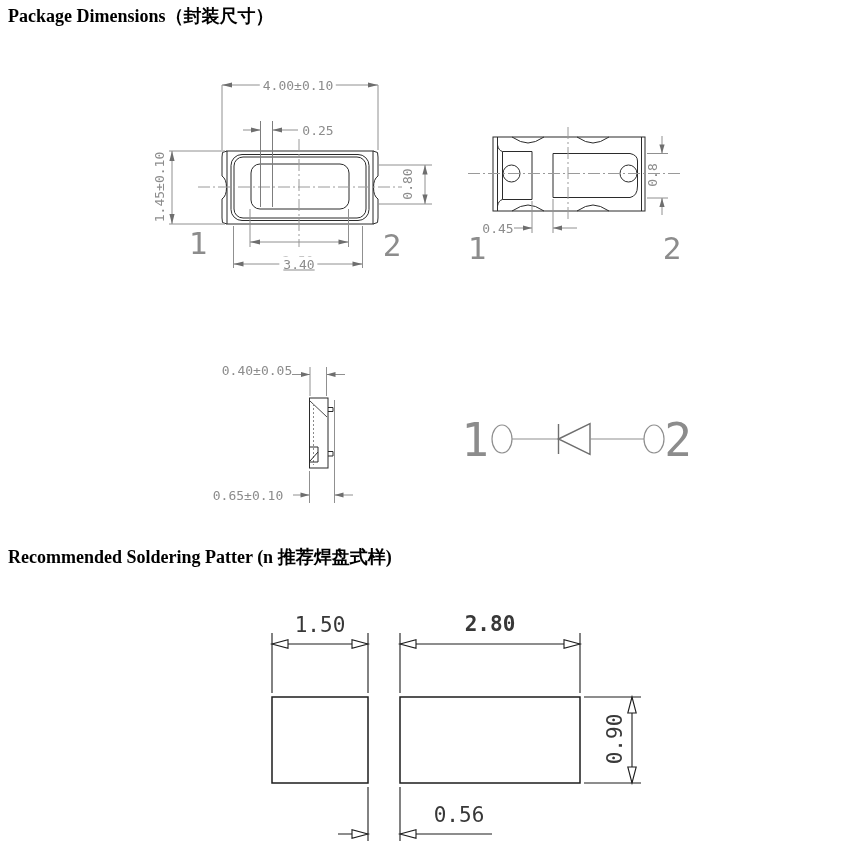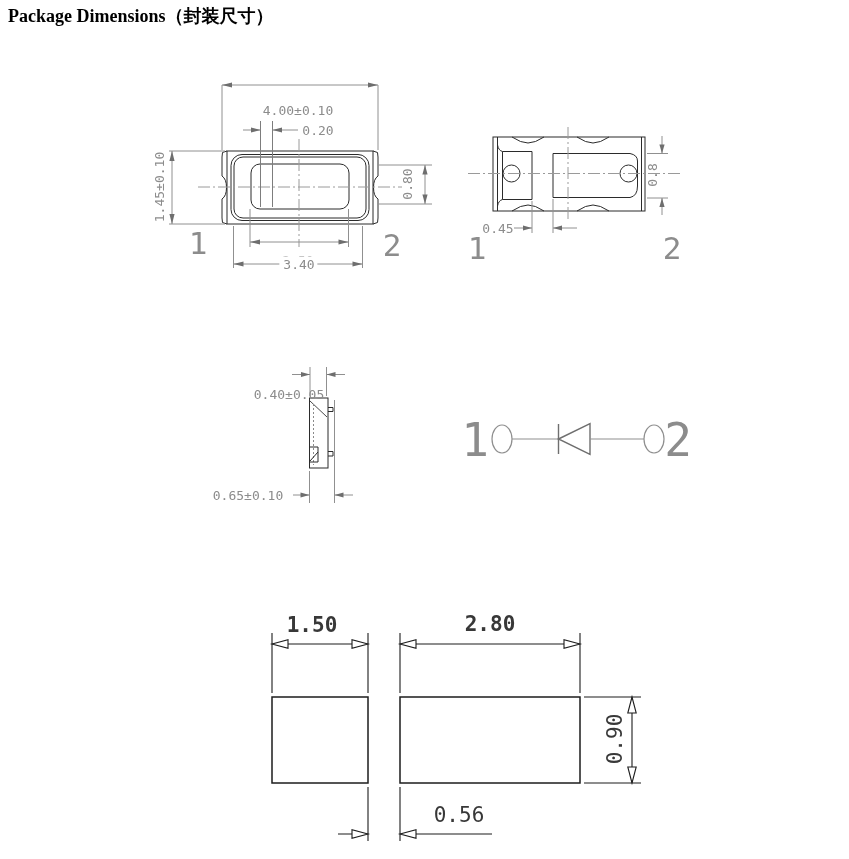--- a/index.html
+++ b/index.html
@@ -32,20 +32,21 @@
   .pin{font-size:31px;}
   .cktpin{font-size:46px;}
   .stxt{font-size:21px;color:#383838;}
 </style>
 </head>
 <body>
 
 <div class="page">
 
   <div class="title" style="left:8px;top:4px;">Package Dimensions（封装尺寸）</div>
+  <div class="title" style="left:8px;top:545px;">Recommended Soldering Patter (n 推荐焊盘式样)</div>
 
   <svg class="linework" width="849" height="859" viewBox="0 0 849 859">
 
     <g>
       <rect class="obj" x="227" y="151" width="146" height="73"></rect>
       <path class="obj" d="M227,151 L222.5,152.5 L222,157 L222,176 Q226.5,179 226.5,187.5 Q226.5,196 222,199 L222,218 L222.5,222.5 L227,224"></path>
       <path class="obj" d="M373,151 L377.5,152.5 L378,157 L378,176 Q373.5,179 373.5,187.5 Q373.5,196 378,199 L378,218 L377.5,222.5 L373,224"></path>
       <rect class="obj" x="231" y="154.5" width="138" height="66" rx="11"></rect>
       <rect class="obj" x="234" y="157" width="132" height="61" rx="9"></rect>
       <rect class="obj" x="251" y="164" width="98" height="45" rx="9"></rect>
@@ -148,41 +149,41 @@
       <path class="soldim" d="M584,697 H641 M584,783 H641 M632,697 V783"></path>
       <polygon class="oarr" points="632,697 627.8,713 636.2,713"></polygon>
       <polygon class="oarr" points="632,783 627.8,767 636.2,767"></polygon>
 
       <path class="soldim" d="M368,787 V841 M400,787 V841 M338,834 H368 M400,834 H492"></path>
       <polygon class="oarr" points="368,834 352,829.8 352,838.2"></polygon>
       <polygon class="oarr" points="400,834 416,829.8 416,838.2"></polygon>
     </g>
   </svg>
 
-  <span class="txt onlead" style="left:298px;top:85px;margin-top:25px;">4.00±0.10</span>
-  <span class="txt" style="left:318px;top:130px;">0.20</span>
+  <span class="txt onlead" style="left:298px;top:85px;">4.00±0.10</span>
+  <span class="txt" style="left:318px;top:130px;">0.25</span>
   <span class="txt vtext" style="left:159px;top:187px;">1.45±0.10</span>
   <span class="txt vtext" style="left:407px;top:184px;">0.80</span>
   <span class="txt onlead" style="left:298px;top:260px;text-align:center;">2.50</span>
-  <span class="txt onlead" style="left:299px;top:264px;">3.40</span>
+  <span class="txt onlead" style="left:299px;top:264px;text-decoration:underline;">3.40</span>
   <span class="txt pin" style="left:198px;top:243px;">1</span>
   <span class="txt pin" style="left:392px;top:245px;">2</span>
 
   <span class="txt vtext" style="left:652px;top:175px;">0.8</span>
   <span class="txt" style="left:498px;top:228px;">0.45</span>
   <span class="txt pin" style="left:477px;top:248px;">1</span>
   <span class="txt pin" style="left:672px;top:248px;">2</span>
 
-  <span class="txt" style="left:257px;top:394px;margin-left:32px;">0.40±0.05</span>
+  <span class="txt" style="left:257px;top:370px;">0.40±0.05</span>
   <span class="txt" style="left:248px;top:495px;">0.65±0.10</span>
 
   <span class="txt cktpin" style="left:475px;top:440px;">1</span>
   <span class="txt cktpin" style="left:678px;top:440px;">2</span>
 
-  <span class="txt stxt" style="left:312px;top:625px;font-weight:bold;">1.50</span>
+  <span class="txt stxt" style="left:320px;top:625px;">1.50</span>
   <span class="txt stxt" style="left:490px;top:624px;font-weight:bold;">2.80</span>
   <span class="txt stxt vtext" style="left:615px;top:739px;">0.90</span>
   <span class="txt stxt" style="left:459px;top:815px;">0.56</span>
 
   <svg class="linework" style="left:767px;top:773px;" width="80" height="74" viewBox="0 0 80 74">
     <path d="M7,71 C1,46 7,16 41,2 C46,20 43,45 29,59 C21,67 13,70 7,71 Z" style="fill:var(--logo-green)"></path>
     <path d="M11,70 C31,54 47,30 53,3 L59,8 C51,35 33,60 15,71 Z" style="fill:var(--logo-light-green)"></path>
     <path d="M61,8 C73,24 77,45 69,61 C57,72 39,73 25,70 C45,61 59,35 59,11 Z" style="fill:var(--logo-blue)"></path>
     <path d="M39,69 L58,46 L64,65 C56,70.5 47,71 39,69 Z" style="fill:var(--logo-blue-dark)"></path>
     <path d="M28,66 L70,44 L70,46.5 L30,68 Z" style="fill:#ffffff"></path>

